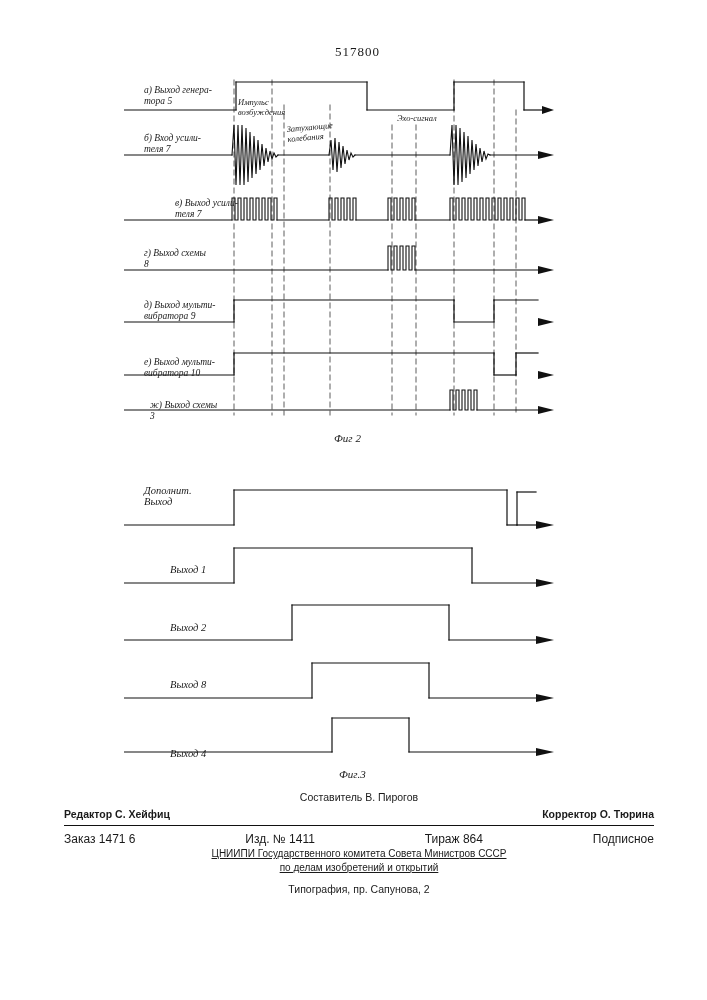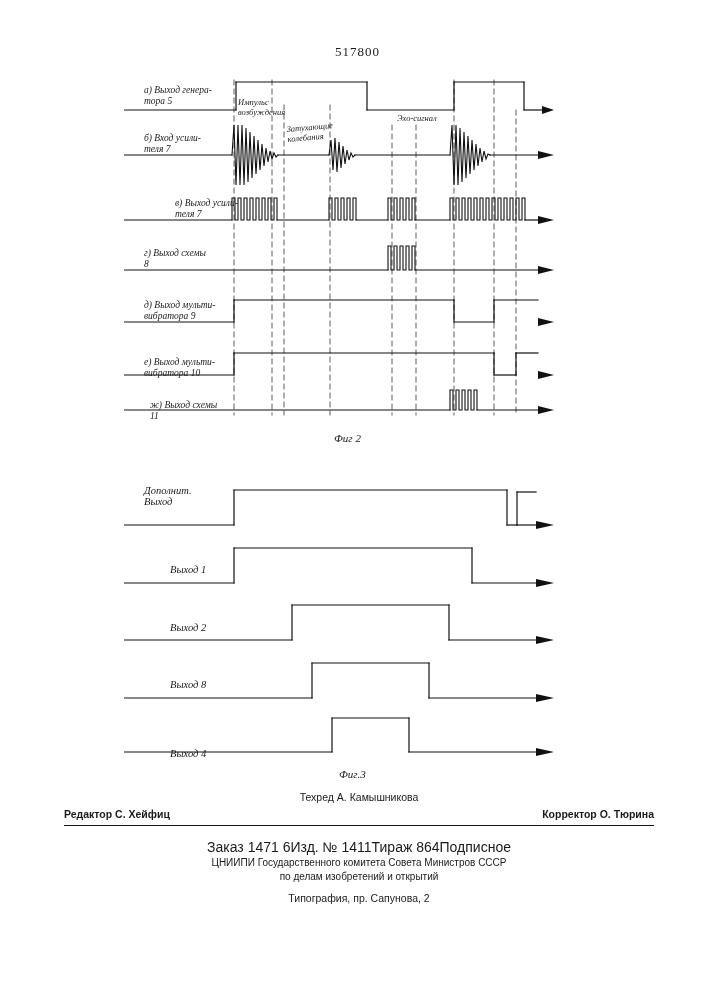--- a/index.html
+++ b/index.html
@@ -65,22 +65,22 @@
 
   
   .footer{
     position:absolute;left:60px;top:790px;width:590px;
     font-size:10.5px;
     font-family:"Liberation Sans", sans-serif;
   }
   .f-center{text-align:center;line-height:14px;}
   .f-row{display:flex;justify-content:space-between;align-items:flex-end;margin-top:4px;}
   .rule{border-top:1px solid #111;margin-top:5px;}
-  .f-row2{display:flex;justify-content:center;align-items:baseline;margin-top:13px;font-size:14px;}
-  .f-block{text-align:center;line-height:13px;font-size:10px;margin-top:1px;}
+  .f-row2{display:flex;justify-content:space-between;align-items:baseline;margin-top:6px;font-size:12px;}
+  .f-block{text-align:center;line-height:13px;font-size:10px;margin-top:1px;text-decoration:underline;}
   .f-last{text-align:center;margin-top:9px;font-size:10.5px;}
   .b{font-weight:bold;}
   .footer-cell{white-space:nowrap;}
 </style>
 </head>
 <body>
 
 <div class="page">
 
   <div class="patent-number">517800</div>
@@ -184,21 +184,21 @@
 теля 7</div>
   <div class="rowlabel" style="left:140px;top:198px;margin-left:31px;">в) Выход усили-
 теля 7</div>
   <div class="rowlabel" style="left:140px;top:248px;">г) Выход схемы
     8</div>
   <div class="rowlabel" style="left:140px;top:300px;">д) Выход мульти-
 вибратора 9</div>
   <div class="rowlabel" style="left:140px;top:357px;">е) Выход мульти-
 вибратора 10</div>
   <div class="rowlabel" style="left:146px;top:400px;">ж) Выход схемы
-      11</div>
+      3</div>
 
   <div class="annot" style="left:234px;top:97px;">Импульс
 возбуждения</div>
   <div class="annot" style="left:283px;top:122px;transform:rotate(-5deg);">Затухающие
 колебания</div>
   <div class="annot" style="left:393px;top:113px;text-align:center;">Эхо-сигнал</div>
 
   <div class="fig-caption fig2-caption">Фиг 2</div>
 
   <div class="fig3">
@@ -249,21 +249,21 @@
   <div class="f3label" style="left:140px;top:485px;white-space:pre-line;">Дополнит.
 Выход</div>
   <div class="f3label" style="left:166px;top:564px;">Выход 1</div>
   <div class="f3label" style="left:166px;top:622px;">Выход 2</div>
   <div class="f3label" style="left:166px;top:679px;">Выход 8</div>
   <div class="f3label" style="left:166px;top:748px;">Выход 4</div>
 
   <div class="fig-caption fig3-caption">Фиг.3</div>
 
   <div class="footer">
-    <div class="f-center">Техред А. Камышникова</div>
+    <div class="f-center">Составитель В. Пирогов</div>
     <div class="f-row">
       <span class="footer-cell b">Редактор С. Хейфиц</span>
       <span class="footer-cell b">Корректор О. Тюрина</span>
     </div>
     <div class="rule"></div>
     <div class="f-row2">
       <span class="footer-cell">Заказ 1471 6</span>
       <span class="footer-cell">Изд. № 1411</span>
       <span class="footer-cell">Тираж 864</span>
       <span class="footer-cell">Подписное</span>

